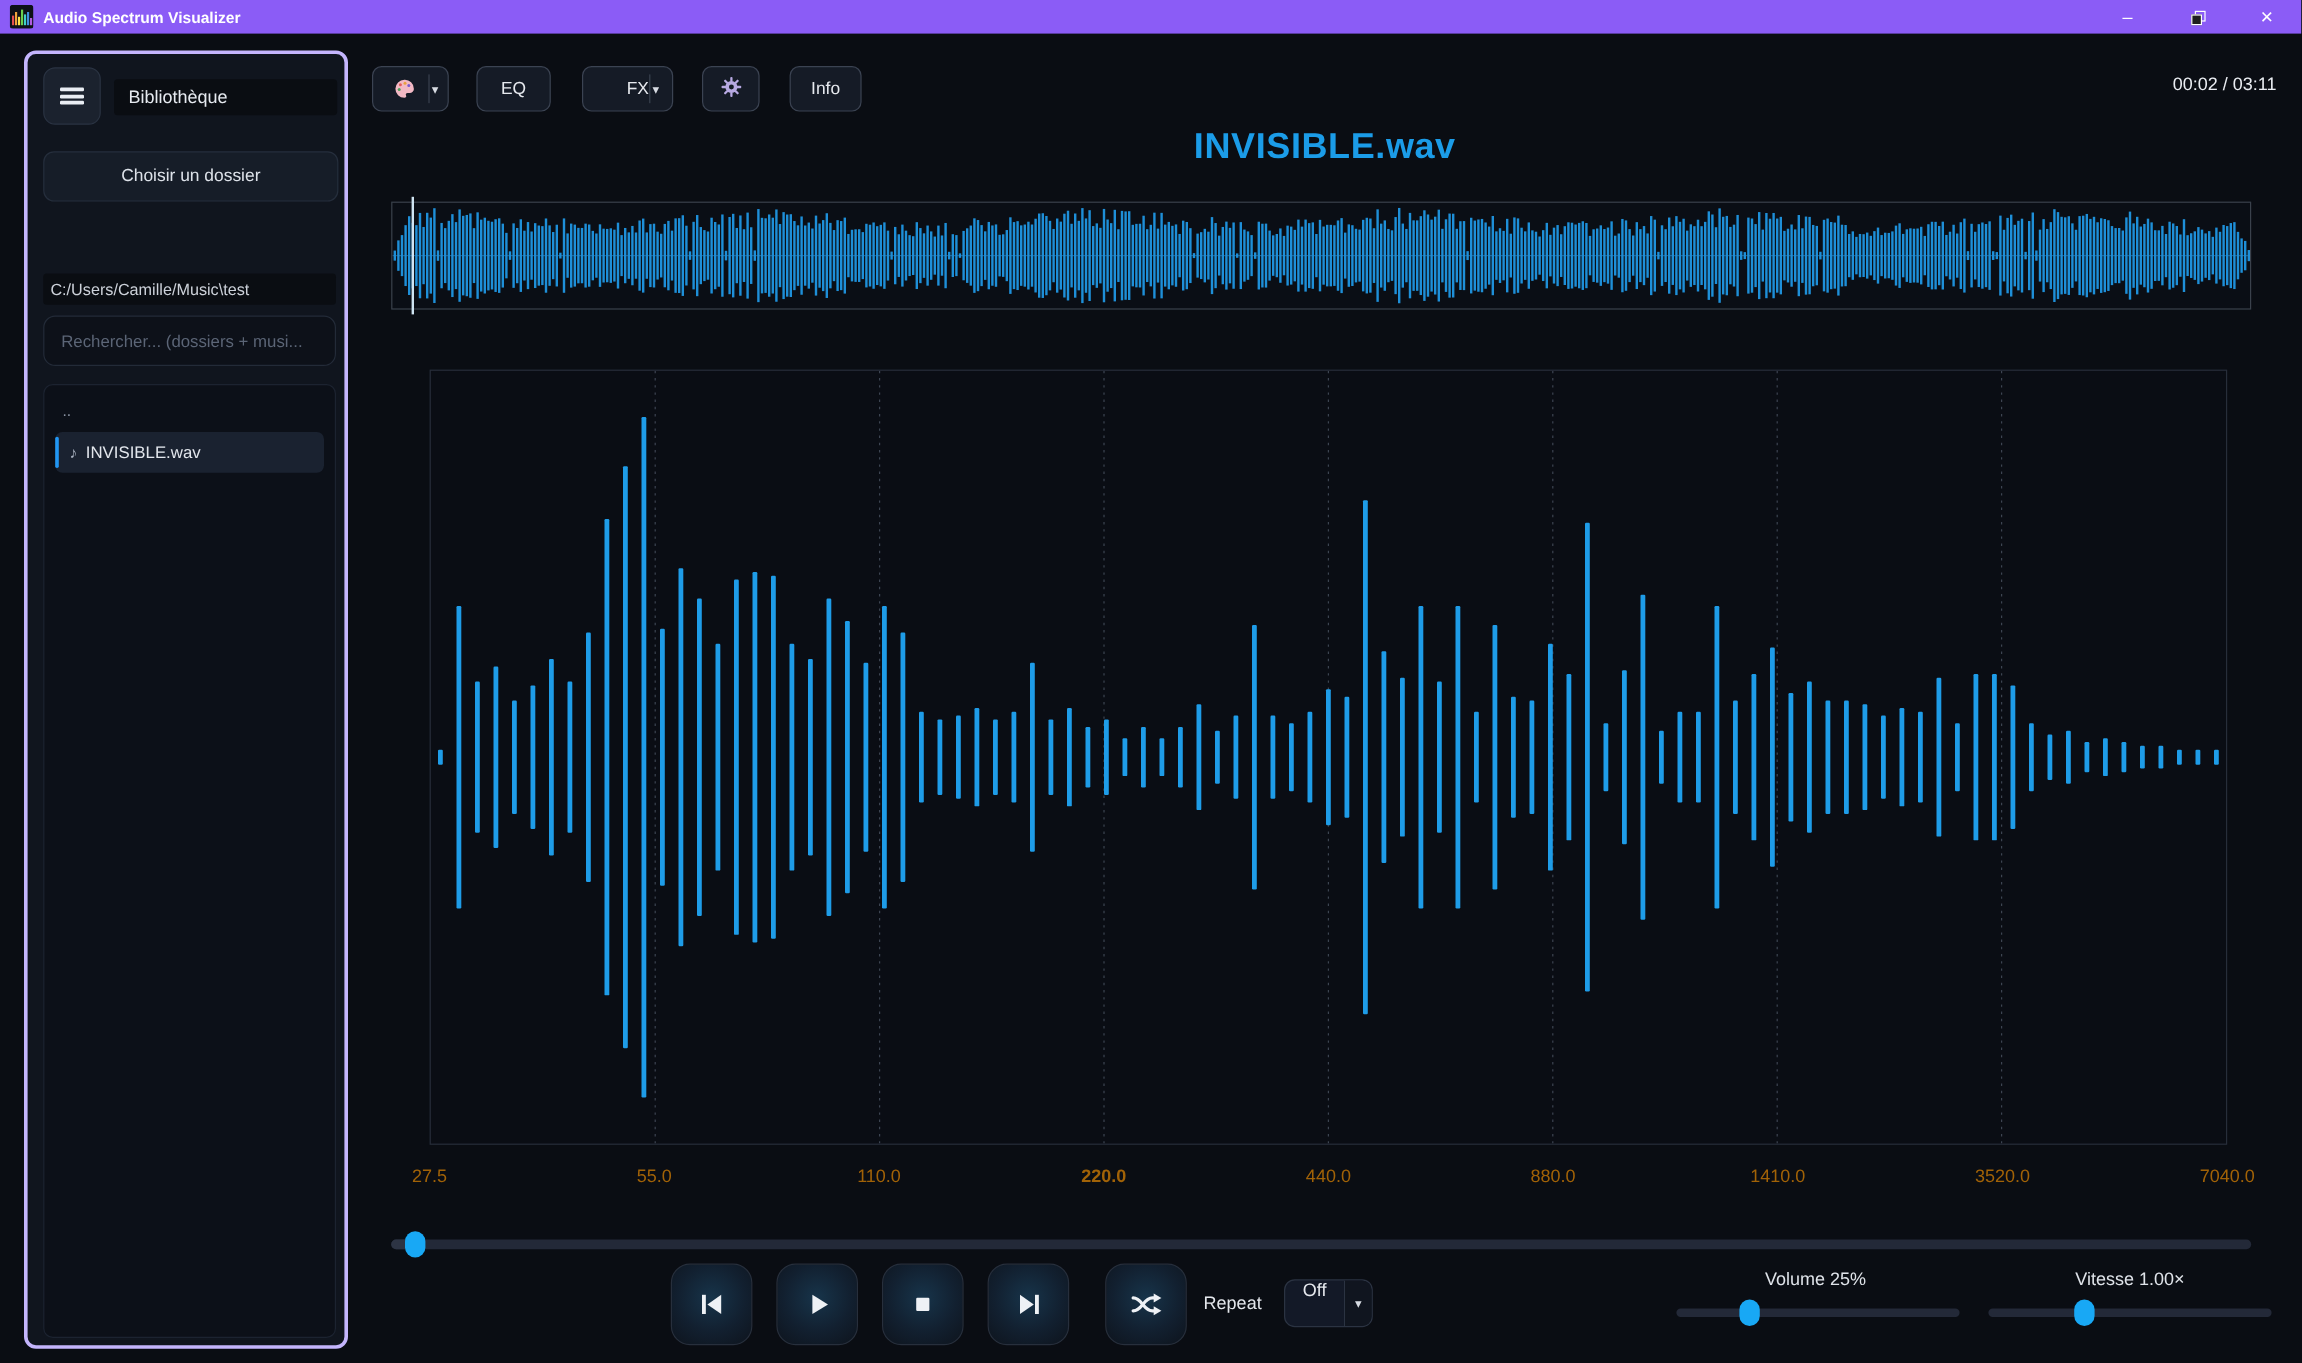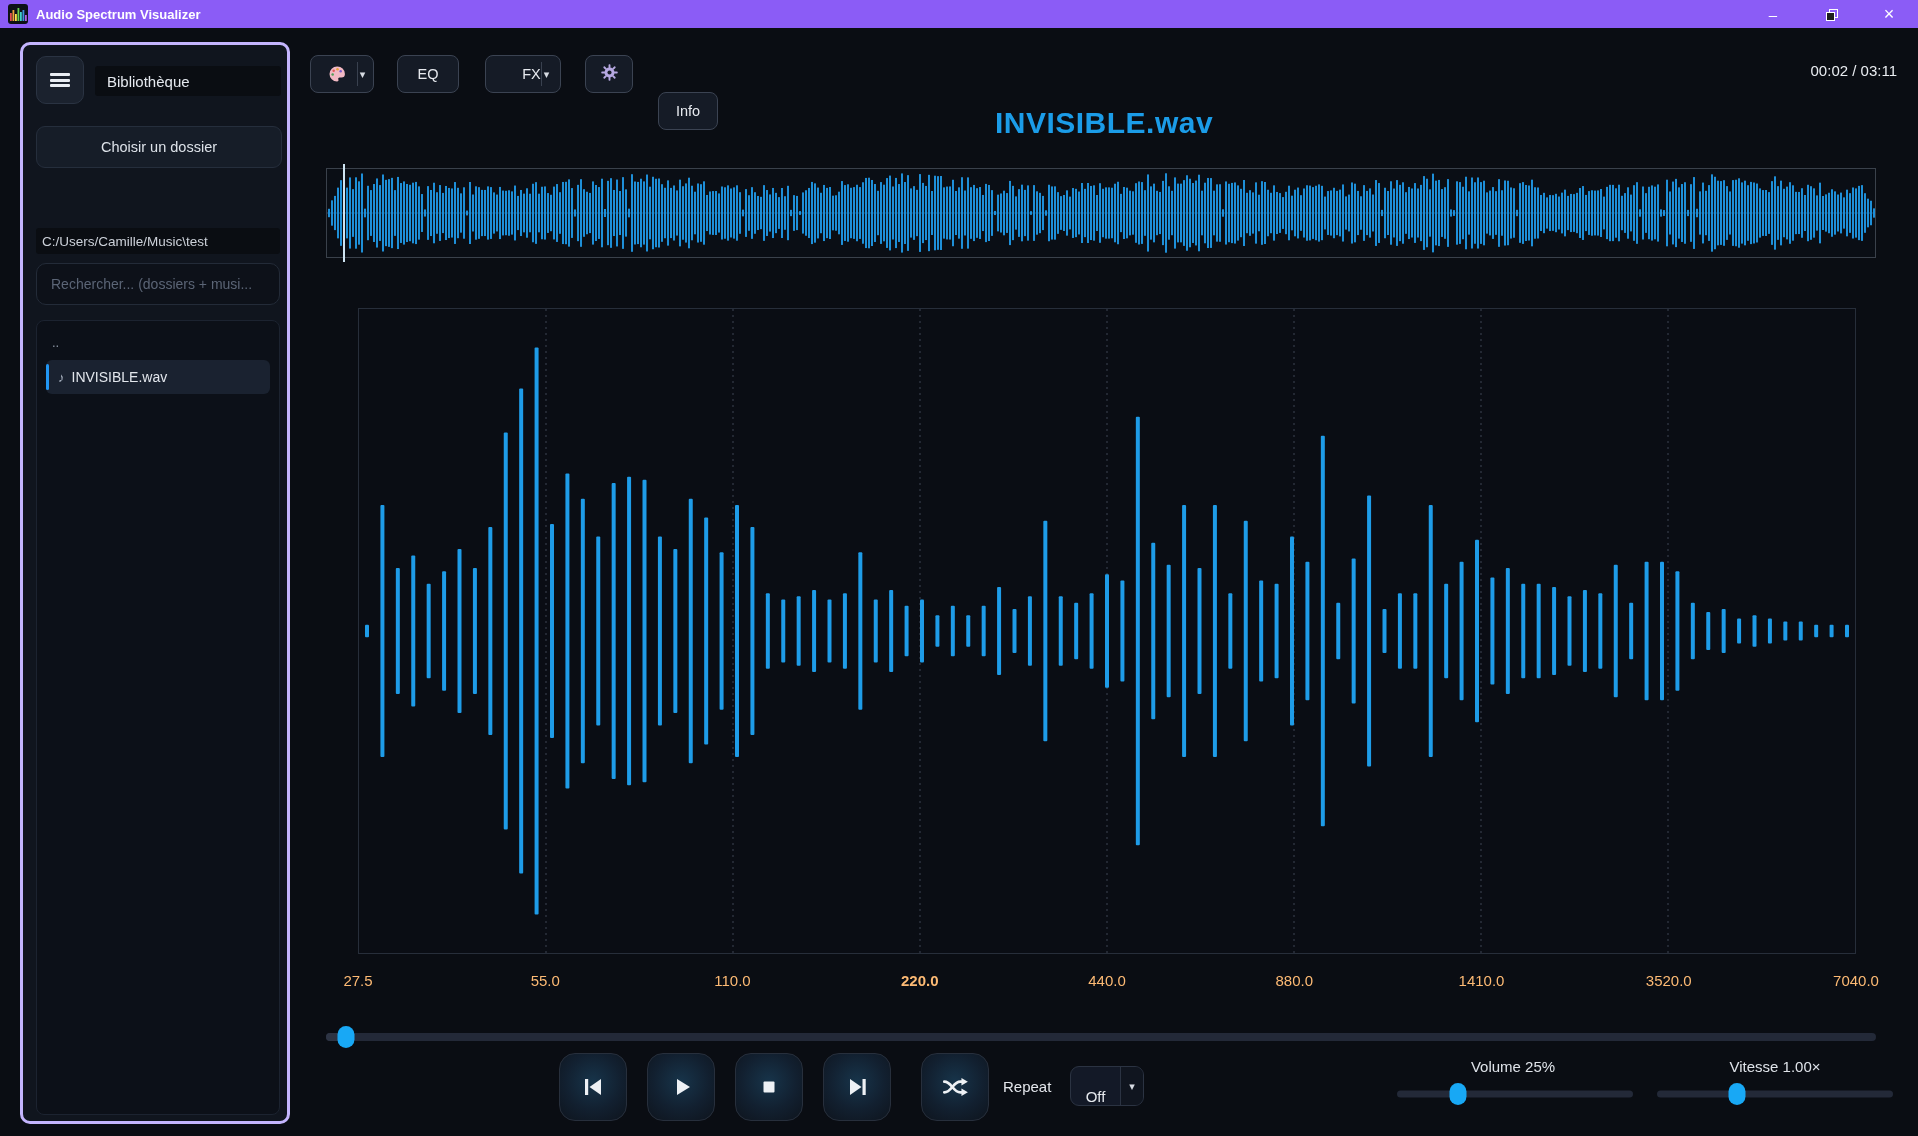--- a/index.html
+++ b/index.html
@@ -34,31 +34,31 @@
   .caret{font-size:11px;color:#d7dbe2;padding:0 2px;}
   .timebox{position:absolute;top:62px;right:21px;font-size:15px;color:#e9ecf1;}
   
   .nowplaying{position:absolute;left:310px;top:106px;width:1588px;text-align:center;font-size:30px;font-weight:700;color:#1b9ce8;letter-spacing:.5px;}
   
   .strip{position:absolute;left:326px;top:168px;width:1550px;height:90px;border:1px solid #3a414b;background:#0a0e15;box-sizing:border-box;}
   .playhead{position:absolute;left:16px;top:-5px;width:2px;height:98px;background:#cfe4f2;}
   
   .plot{position:absolute;left:358px;top:308px;width:1498px;height:646px;border:1px solid #272e3a;background:#0a0d14;box-sizing:border-box;}
   .ticks{position:absolute;left:358px;top:972px;width:1498px;height:22px;}
-  .tick{position:absolute;transform:translateX(-50%);font-size:15px;color:#fdba74;white-space:nowrap;}
+  .tick{position:absolute;transform:translateX(-50%);font-size:15px;color:#a16207;white-space:nowrap;}
   
   .slider{position:absolute;}
   .slider .track{position:absolute;left:0;right:0;top:50%;transform:translateY(-50%);height:8px;background:#232938;border-radius:4px;}
   .slider .fill{position:absolute;left:0;top:50%;transform:translateY(-50%);height:8px;background:#2d3444;border-radius:4px;}
   .slider .thumb{position:absolute;top:50%;width:17px;height:22px;background:#18a8f5;border-radius:9px;transform:translate(-50%,-50%);}
   .grouplabel{position:absolute;transform:translateX(-50%);font-size:15px;color:#dfe3e9;white-space:nowrap;}
   
   .pbtn{position:absolute;top:1053px;width:66px;height:66px;border-radius:16px;border:1px solid #272f3c;background:radial-gradient(circle at 50% 42%,#17344a 0%,#122030 55%,#0e141d 100%);display:flex;align-items:center;justify-content:center;}
   .repeatlbl{position:absolute;left:1003px;top:1053px;height:66px;display:flex;align-items:center;font-size:15px;color:#e4e7ec;}
-  .repeatsel{position:absolute;left:1070px;top:1066px;width:74px;height:40px;background:#131927;border:1px solid #2b3342;border-radius:9px;box-sizing:border-box;display:flex;align-items:flex-end;font-size:15px;color:#e6e9ee;}
+  .repeatsel{position:absolute;left:1070px;top:1066px;width:74px;height:40px;background:#131927;border:1px solid #2b3342;border-radius:9px;box-sizing:border-box;display:flex;align-items:flex-start;font-size:15px;color:#e6e9ee;}
   .repeatsel .val{flex:1;text-align:center;}
   .repeatsel .caretzone{width:22px;align-self:stretch;border-left:1px solid #2b3342;background:#10151f;display:flex;align-items:center;justify-content:center;border-radius:0 8px 8px 0;}
 </style>
 </head>
 <body>
 
 <div id="app">
 
   <div class="titlebar">
     <span class="appicon">
@@ -137,21 +137,21 @@
           <rect x="10.8" y="1.6" width="2.4" height="5" rx="1" fill="#b7a9e2" transform="rotate(135 12 12)"></rect>
           <rect x="10.8" y="1.6" width="2.4" height="5" rx="1" fill="#b7a9e2" transform="rotate(180 12 12)"></rect>
           <rect x="10.8" y="1.6" width="2.4" height="5" rx="1" fill="#b7a9e2" transform="rotate(225 12 12)"></rect>
           <rect x="10.8" y="1.6" width="2.4" height="5" rx="1" fill="#b7a9e2" transform="rotate(270 12 12)"></rect>
           <rect x="10.8" y="1.6" width="2.4" height="5" rx="1" fill="#b7a9e2" transform="rotate(315 12 12)"></rect>
           <circle cx="12" cy="12" r="6.4" fill="#b7a9e2"></circle>
           <circle cx="12" cy="12" r="2.6" fill="#151b26"></circle>
         </svg>
     </span>
   </div>
-  <div class="tbtn" style="left:658px;width:60px;margin-top:37px;">Info</div>
+  <div class="tbtn" style="left:658px;width:60px;">Info</div>
   <div class="timebox">00:02 / 03:11</div>
 
   <div class="nowplaying">INVISIBLE.wav</div>
 
   <div class="strip">
     <svg id="stripsvg" width="1548" height="88">
         <rect x="0" y="43.5" width="1548" height="1" fill="rgba(60,140,200,0.55)"></rect>
         <rect x="1" y="39.802501786928104" width="2" height="8.394996426143788" fill="#1e8fd8"></rect>
         <rect x="4" y="31.320996407660985" width="2" height="25.35800718467803" fill="#1e8fd8"></rect>
         <rect x="7" y="26.910220693661376" width="2" height="34.17955861267725" fill="#1e8fd8"></rect>

